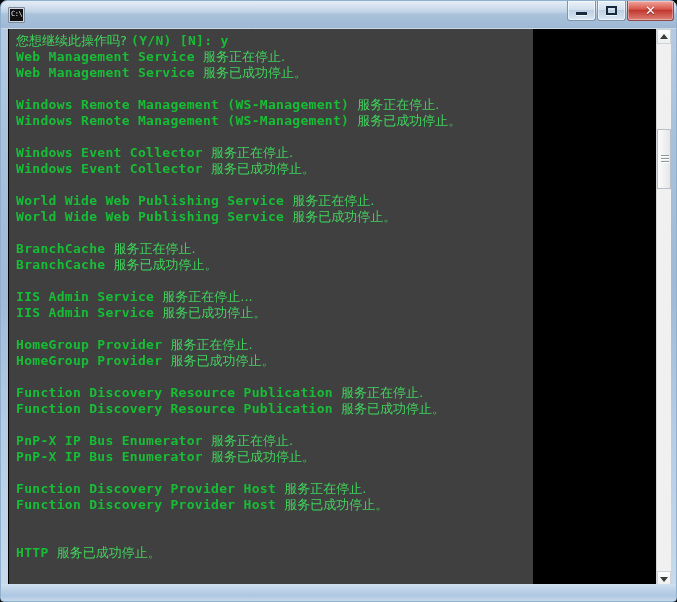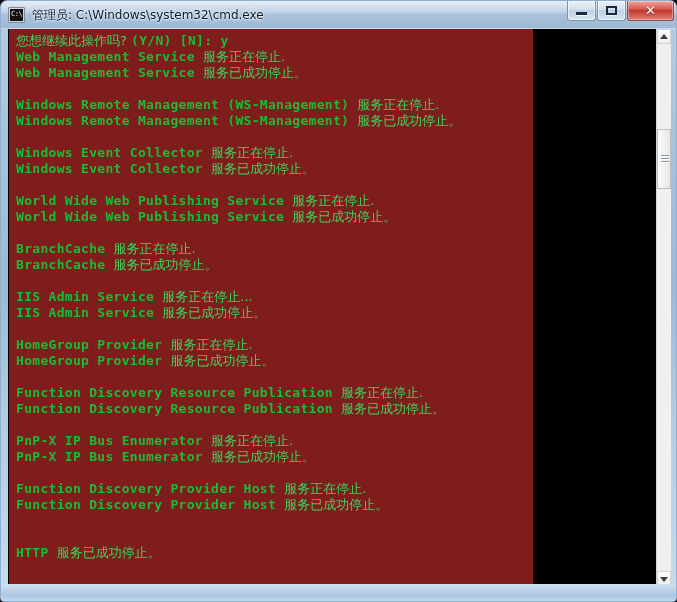--- a/index.html
+++ b/index.html
@@ -162,21 +162,21 @@
     box-sizing: border-box;
     border-left: 1px solid #000;
   }
   #console-text {
     position: absolute;
     left: 0; top: 0;
     width: 524px;
     height: 557px;
     padding: 4px 3px 0 7px;
     box-sizing: border-box;
-    background: #7f1d1d;
+    background: #404040;
     font-family: "DejaVu Sans Mono", monospace;
     font-size: 13px;
     line-height: 16px;
     white-space: pre;
     overflow: hidden;
   }
   .cline {
     height: 16px;
     line-height: 16px;
     white-space: pre;
@@ -324,21 +324,20 @@
 </style>
 </head>
 <body>
 
 <div id="window">
 
   <div id="titlebar">
     <div id="app-icon">
       <div class="screen">C:\</div>
     </div>
-    <div id="window-title">管理员: C:\Windows\system32\cmd.exe</div>
 
     <div id="window-controls">
       <div class="winbtn min">
         <div class="glyph">
             <span class="min-bar"></span>
           </div>
       </div>
       <div class="winbtn max">
         <div class="glyph">
             <span class="max-box"></span>

